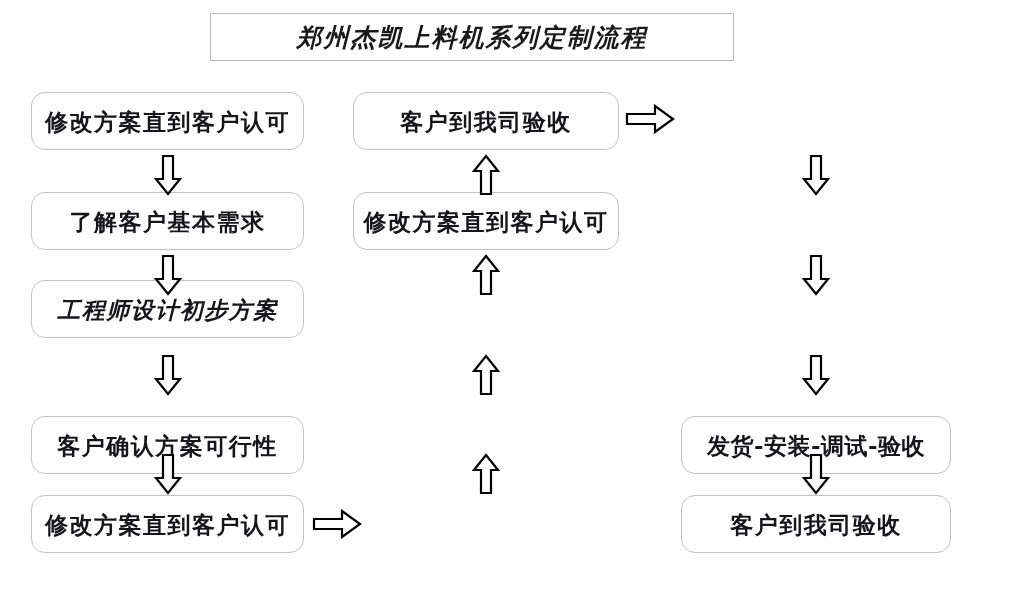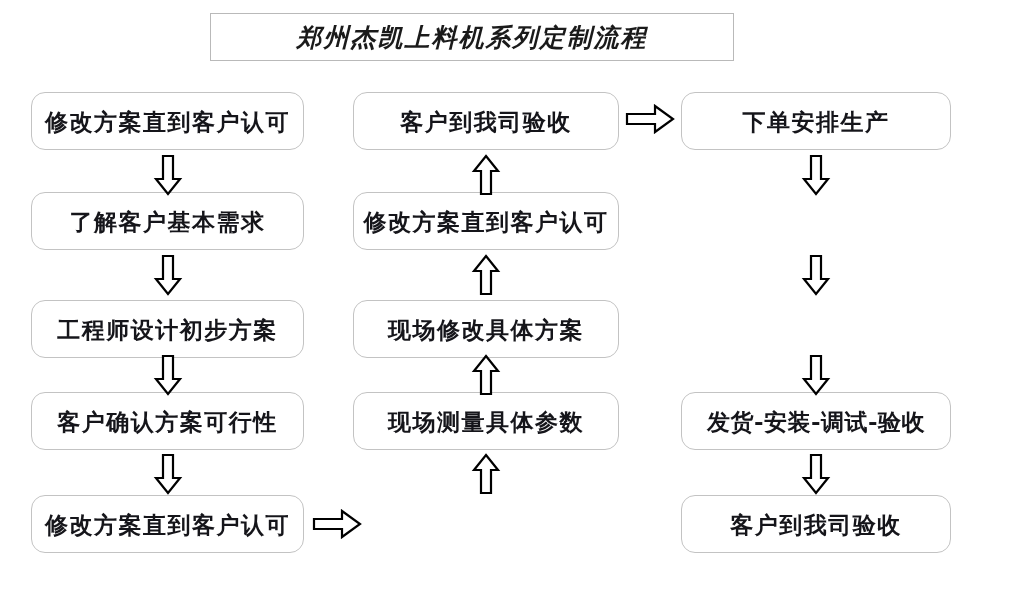--- a/index.html
+++ b/index.html
@@ -74,22 +74,22 @@
   }
   .node.compact .node-label { letter-spacing: 0.5px; }
 
   
   .col-left  { left: 31px;  width: 273px; }
   .col-mid   { left: 353px; width: 266px; }
   .col-right { left: 681px; width: 270px; }
 
   .row-1 { top: 92px;  height: 58px; }
   .row-2 { top: 192px; height: 58px; }
-  .row-3 { top: 300px; height: 58px; }
-  .row-4 { top: 392px; height: 58px; }
+  .row-3 { top: 280px; height: 58px; font-style: italic; }
+  .row-4 { top: 416px; height: 58px; }
   .row-5 { top: 495px; height: 58px; }
 
   
   .arrow {
     position: absolute;
   }
   .arrow svg { display: block; overflow: visible; }
   .arrow svg polygon {
     fill: #ffffff;
     stroke: #000000;
@@ -161,26 +161,20 @@
         <polygon points="8,1 18,1 18,24 25,24 13,39 1,24 8,24"></polygon>
       </svg>
   </div>
 
   <div class="node col-mid row-1">
     <span class="node-label">客户到我司验收</span>
   </div>
   <div class="node col-mid row-2">
     <span class="node-label">修改方案直到客户认可</span>
   </div>
-  <div class="node col-mid row-3">
-    <span class="node-label">现场修改具体方案</span>
-  </div>
-  <div class="node col-mid row-4">
-    <span class="node-label">现场测量具体参数</span>
-  </div>
 
   <div class="arrow arrow-up ax-mid ay-1">
     <svg width="26" height="40" viewBox="0 0 26 40">
         <polygon points="13,1 25,16 18,16 18,39 8,39 8,16 1,16"></polygon>
       </svg>
   </div>
   <div class="arrow arrow-up ax-mid ay-2">
     <svg width="26" height="40" viewBox="0 0 26 40">
         <polygon points="13,1 25,16 18,16 18,39 8,39 8,16 1,16"></polygon>
       </svg>
@@ -189,23 +183,20 @@
     <svg width="26" height="40" viewBox="0 0 26 40">
         <polygon points="13,1 25,16 18,16 18,39 8,39 8,16 1,16"></polygon>
       </svg>
   </div>
   <div class="arrow arrow-up ax-mid ay-4">
     <svg width="26" height="40" viewBox="0 0 26 40">
         <polygon points="13,1 25,16 18,16 18,39 8,39 8,16 1,16"></polygon>
       </svg>
   </div>
 
-  <div class="node col-right row-1">
-    <span class="node-label">下单安排生产</span>
-  </div>
   <div class="node col-right row-4 compact">
     <span class="node-label">发货-安装-调试-验收</span>
   </div>
   <div class="node col-right row-5">
     <span class="node-label">客户到我司验收</span>
   </div>
 
   <div class="arrow arrow-down ax-right ay-1">
     <svg width="26" height="40" viewBox="0 0 26 40">
         <polygon points="8,1 18,1 18,24 25,24 13,39 1,24 8,24"></polygon>

